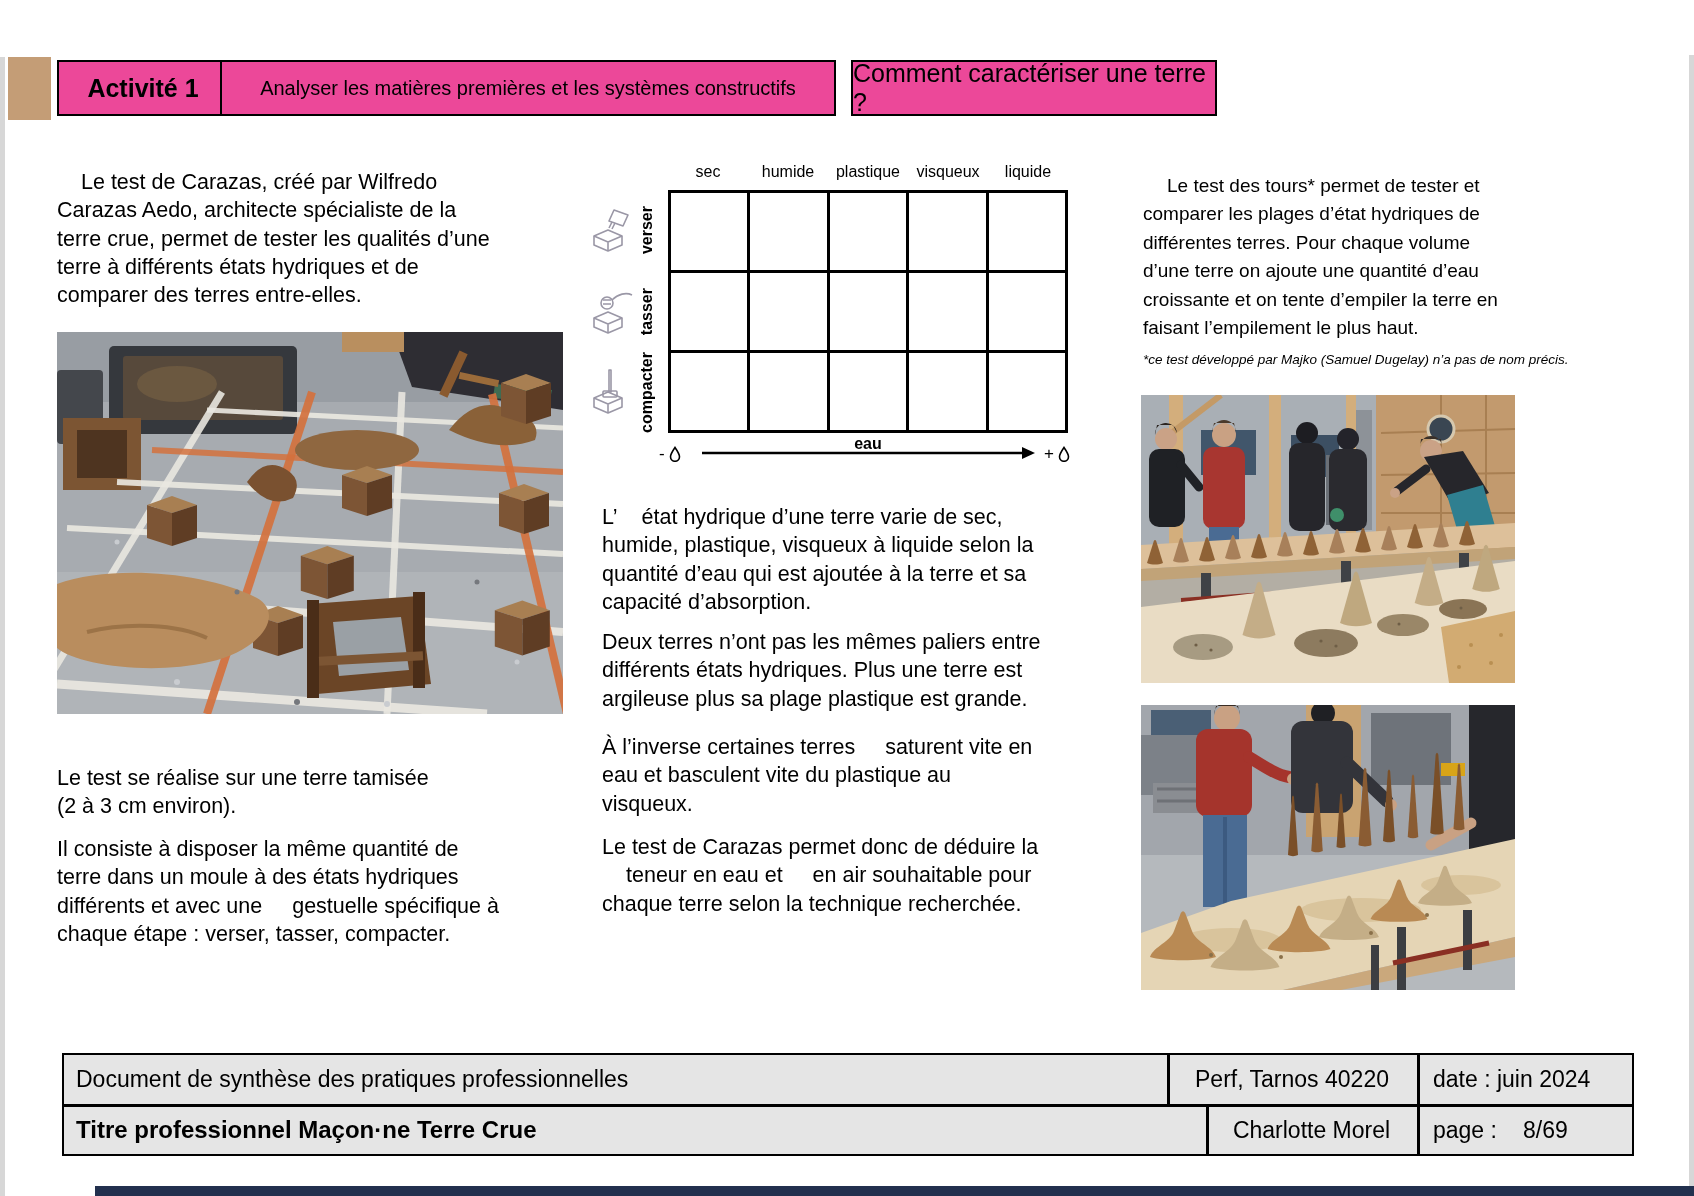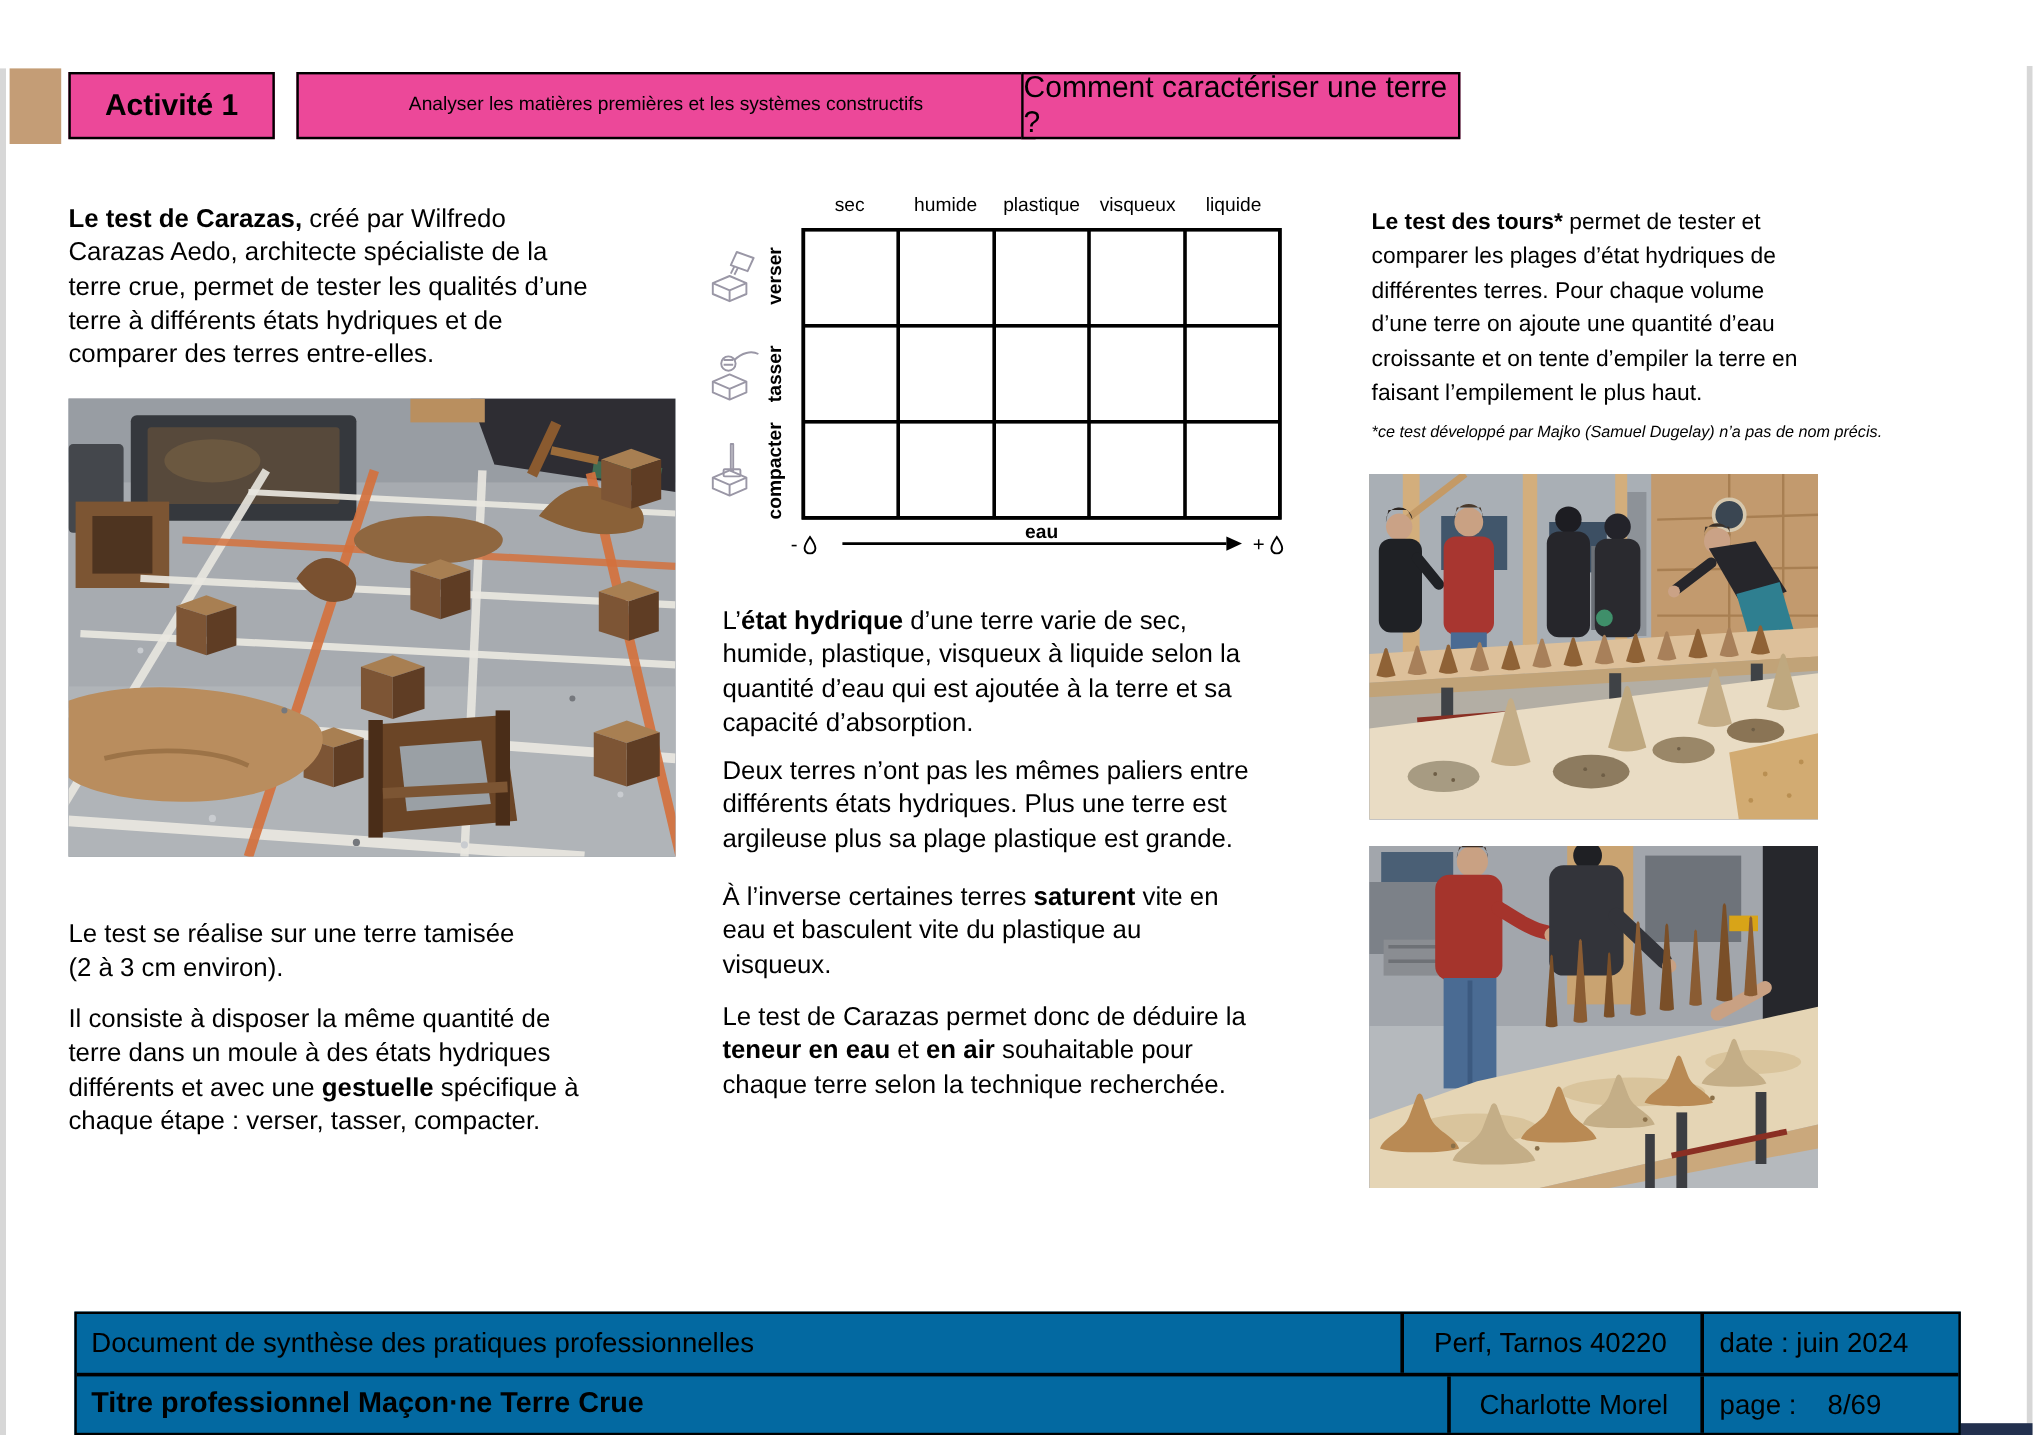--- a/index.html
+++ b/index.html
@@ -4,40 +4,40 @@
 <style>
   html,body{margin:0;padding:0;background:#fff;}
   .page{position:relative;width:1694px;height:1196px;background:#fff;overflow:hidden;
         font-family:"Liberation Sans","DejaVu Sans",sans-serif;color:#000;}
   .edge{position:absolute;background:#d7d7d7;}
   .bottombar{position:absolute;left:95px;top:1186px;width:1599px;height:10px;background:#22304e;}
   .tan-tab{position:absolute;left:8px;top:57px;width:43px;height:63px;}
   .hbox{position:absolute;top:60px;height:56px;border:2px solid #000;background:#ec4899;
         display:flex;align-items:center;justify-content:center;box-sizing:border-box;}
   .hbox-a{left:57px;width:172px;font-size:25px;font-weight:bold;}
-  .hbox-b{left:247px;width:616px;font-size:16px;}
+  .hbox-b{left:220px;width:616px;font-size:20px;}
   .hbox-c{left:851px;width:366px;font-size:25px;}
   .para{position:absolute;white-space:pre-line;font-size:21.5px;line-height:28.3px;}
-  .para b{font-weight:bold;}
+  .para b{font-weight:normal;margin-left:24px;}
   .photo{position:absolute;overflow:hidden;background:#9aa0a6;}
   .photo svg{display:block;}
   
   .diag-collabels{position:absolute;left:668px;top:163px;width:400px;display:flex;}
   .diag-collabels span{flex:1;text-align:center;font-size:16px;font-weight:normal;}
   .diag-grid{position:absolute;left:668px;top:190px;width:400px;height:243px;box-sizing:border-box;
              border:3px solid #000;background:#000;display:grid;
              grid-template-columns:repeat(5,1fr);grid-template-rows:repeat(3,1fr);gap:3px;}
   .diag-grid div{background:#fff;}
   .rowlab{position:absolute;left:636px;width:22px;height:81px;display:flex;align-items:center;justify-content:center;}
   .rowlab span{writing-mode:vertical-rl;transform:rotate(180deg);font-size:16px;font-weight:bold;white-space:nowrap;}
   .gesticon{position:absolute;left:590px;width:46px;height:48px;}
   .axis-eau{position:absolute;left:668px;top:435px;width:400px;text-align:center;font-size:16px;font-weight:bold;}
   .axis-end{position:absolute;top:444px;display:flex;align-items:center;gap:4px;font-size:17px;}
   
-  .footer{position:absolute;left:62px;top:1053px;width:1572px;height:103px;border:2.5px solid #000;box-sizing:border-box;background:#0369a1;margin-top:40px;}
+  .footer{position:absolute;left:62px;top:1053px;width:1572px;height:103px;border:2.5px solid #000;box-sizing:border-box;background:#e5e5e5;}
   .footer .hline{position:absolute;left:0;top:49px;width:100%;height:2.5px;background:#000;}
   .footer .vline{position:absolute;width:2.5px;background:#000;}
   .fcell{position:absolute;display:flex;align-items:center;font-size:23px;box-sizing:border-box;}
   .note{position:absolute;font-size:13.5px;font-style:italic;white-space:nowrap;}
 </style>
 </head>
 <body>
 
 <div class="page">
 

